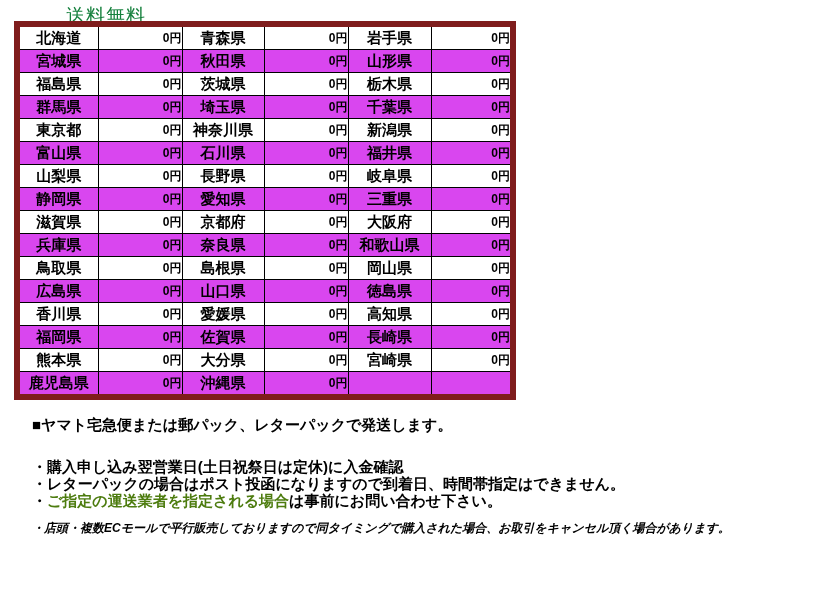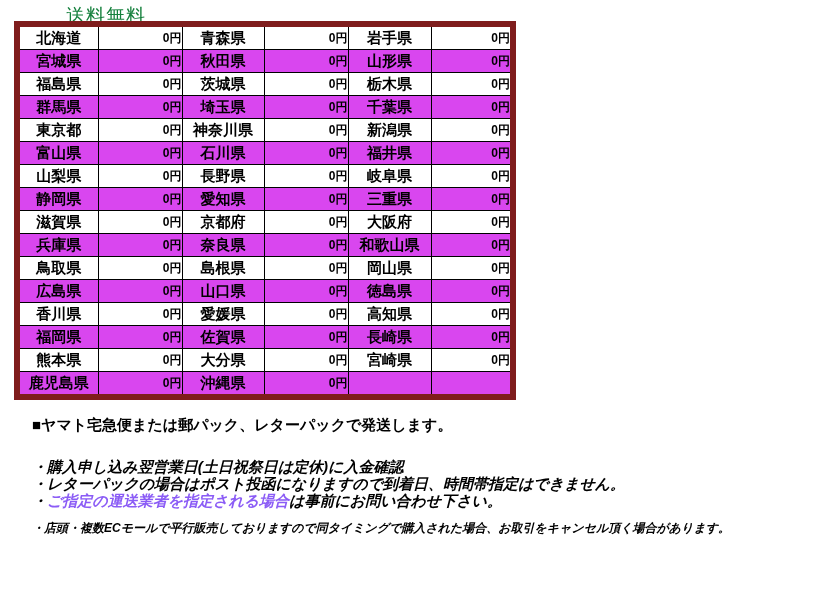--- a/index.html
+++ b/index.html
@@ -58,24 +58,23 @@
     margin-left: 20px;
   }
   .notes .heading {
     font-size: 15px;
     line-height: 17px;
   }
   .notes .bullets {
     margin-top: 25px;
     font-size: 15px;
     line-height: 17px;
-    font-style: italic;
   }
   .notes .bullet-line { white-space: nowrap; }
-  .red-text { color: #8b5cf6; }
+  .red-text { color: #4d7c0f; }
   .notes .small-note {
     margin-top: 12px;
     font-size: 12px;
     line-height: 14px;
     white-space: nowrap;
     font-style: italic;
   }
 </style>
 </head>
 <body>

